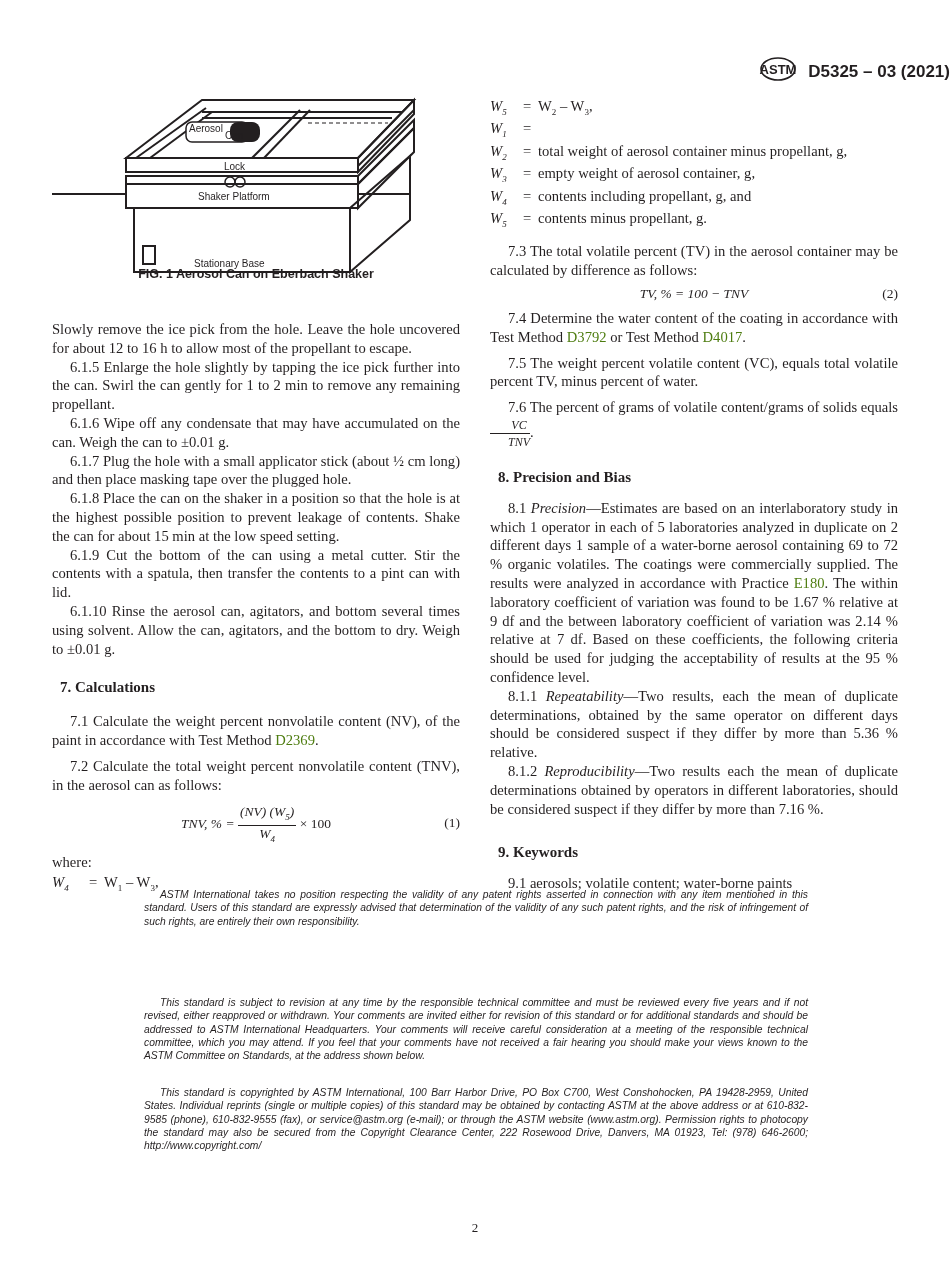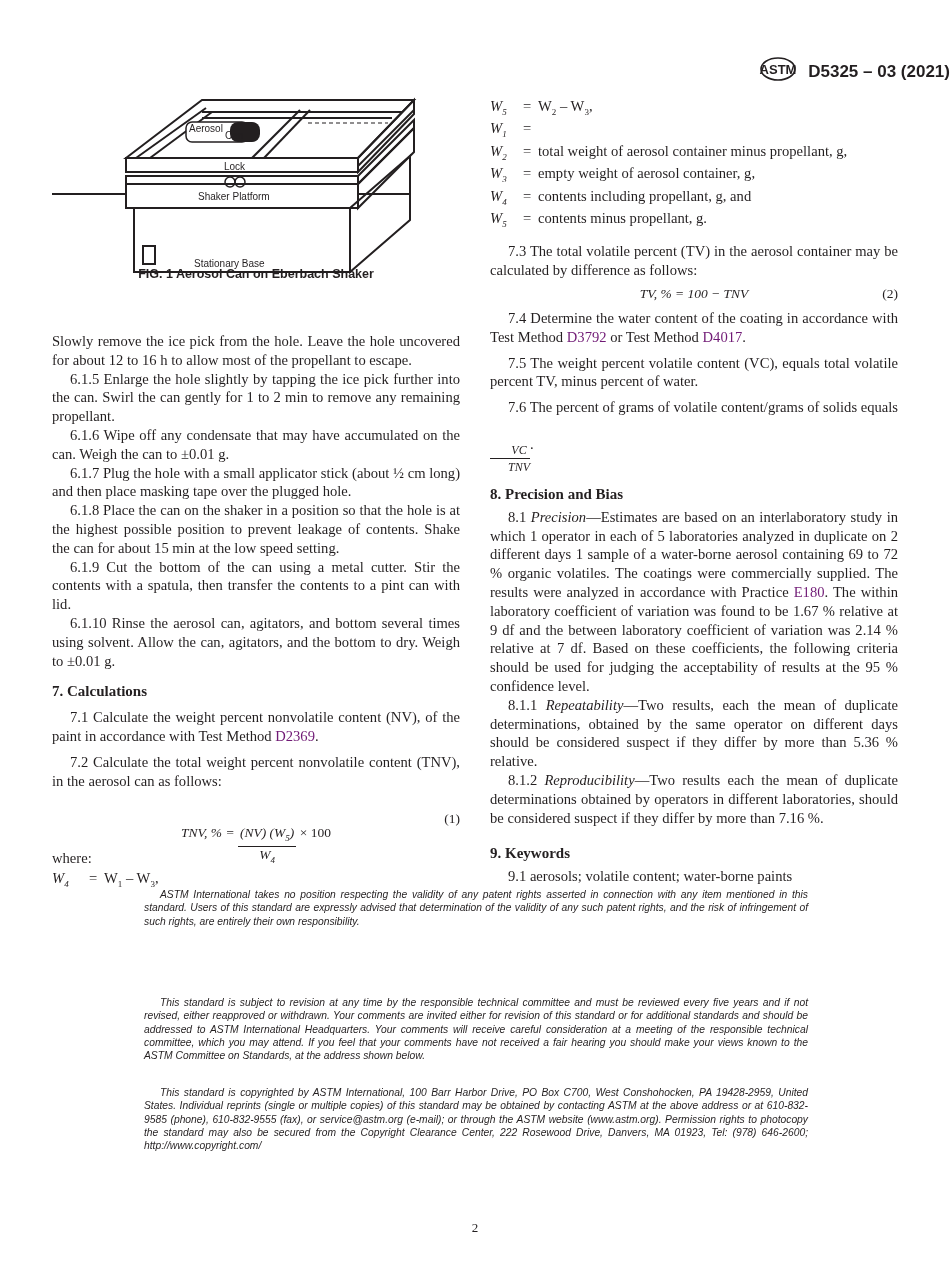--- a/index.html
+++ b/index.html
@@ -8,31 +8,31 @@
   .header { position:absolute; top:56px; left:0; width:950px; text-align:right;
             font-family:"Liberation Sans", "DejaVu Sans", sans-serif; font-weight:bold; font-size:17px; }
   .header .logo { display:inline-block; vertical-align:middle; margin-right:6px; }
   .header .des { vertical-align:middle; }
   .col { position:absolute; font-size:14.6px; line-height:18.8px; text-align:justify; }
   .col.left { left:52px; width:408px; }
   .col.right { left:490px; width:408px; }
   p { margin:0; text-indent:18px; }
   p.noind { text-indent:0; }
   .gap { height:7px; }
-  h3 { margin:0; font-size:15px; font-weight:bold; }
-  .link { color:#701a75; }
+  h3 { margin:8px; font-size:15px; font-weight:bold; }
+  .link { color:#4d7c0f; }
   i { font-style:italic; }
   .fig { position:absolute; left:52px; top:96px; width:408px; }
   .figcap { position:absolute; left:52px; top:267px; width:408px; text-align:center;
             font-family:"Liberation Sans", "DejaVu Sans", sans-serif; font-weight:bold; font-size:12.5px; }
   .eq { position:relative; height:34px; font-size:13.5px; }
   .eq .body { position:absolute; left:0; right:0; text-align:center; top:0; }
   .eq .num { position:absolute; right:0; top:0; }
   .frac { display:inline-block; vertical-align:middle; text-align:center; }
-  .frac .n { display:block; border-bottom:1px solid #231f20; padding:0 2px; line-height:16px;margin-top:25px; }
+  .frac .n { display:block; border-bottom:1px solid #231f20; padding:0 2px; line-height:16px; }
   .frac .d { display:block; line-height:16px; }
   .deflist { width:100%; }
   .defrow { display:flex; line-height:16.5px; }
   .defrow .sym { width:26px; font-style:italic; }
   .defrow .eqs { width:22px; text-align:center; }
   .defrow .txt { flex:1; text-align:left; }
   sub { font-size:9px; }
   .notice { position:absolute; left:144px; width:664px; font-family:"Liberation Sans", "DejaVu Sans", sans-serif;
             font-style:italic; font-size:10.3px; line-height:13.3px; text-align:justify; }
   .notice p { text-indent:16px; }
@@ -89,21 +89,21 @@
       <text x="137" y="36">Aerosol</text>
       <text x="173" y="43">Can</text>
       <text x="172" y="74">Lock</text>
       <text x="146" y="104">Shaker Platform</text>
       <text x="142" y="171">Stationary Base</text>
     </g>
   </svg>
 </div>
 <div class="figcap">FIG. 1  Aerosol Can on Eberbach Shaker</div>
 
-<div class="col left" style="top:332px;">
+<div class="col left" style="top:320px;">
   <p class="noind">Slowly remove the ice pick from the hole. Leave the hole uncovered for about 12 to 16 h to allow most of the propellant to escape.</p>
   <p>6.1.5 Enlarge the hole slightly by tapping the ice pick further into the can. Swirl the can gently for 1 to 2 min to remove any remaining propellant.</p>
   <p>6.1.6 Wipe off any condensate that may have accumulated on the can. Weigh the can to ±0.01 g.</p>
   <p>6.1.7 Plug the hole with a small applicator stick (about ½ cm long) and then place masking tape over the plugged hole.</p>
   <p>6.1.8 Place the can on the shaker in a position so that the hole is at the highest possible position to prevent leakage of contents. Shake the can for about 15 min at the low speed setting.</p>
   <p>6.1.9 Cut the bottom of the can using a metal cutter. Stir the contents with a spatula, then transfer the contents to a pint can with lid.</p>
   <p>6.1.10 Rinse the aerosol can, agitators, and bottom several times using solvent. Allow the can, agitators, and the bottom to dry. Weigh to ±0.01 g.</p>
   <div class="gap" style="height:12px"></div>
   <h3>7.  Calculations</h3>
   <div class="gap"></div>

